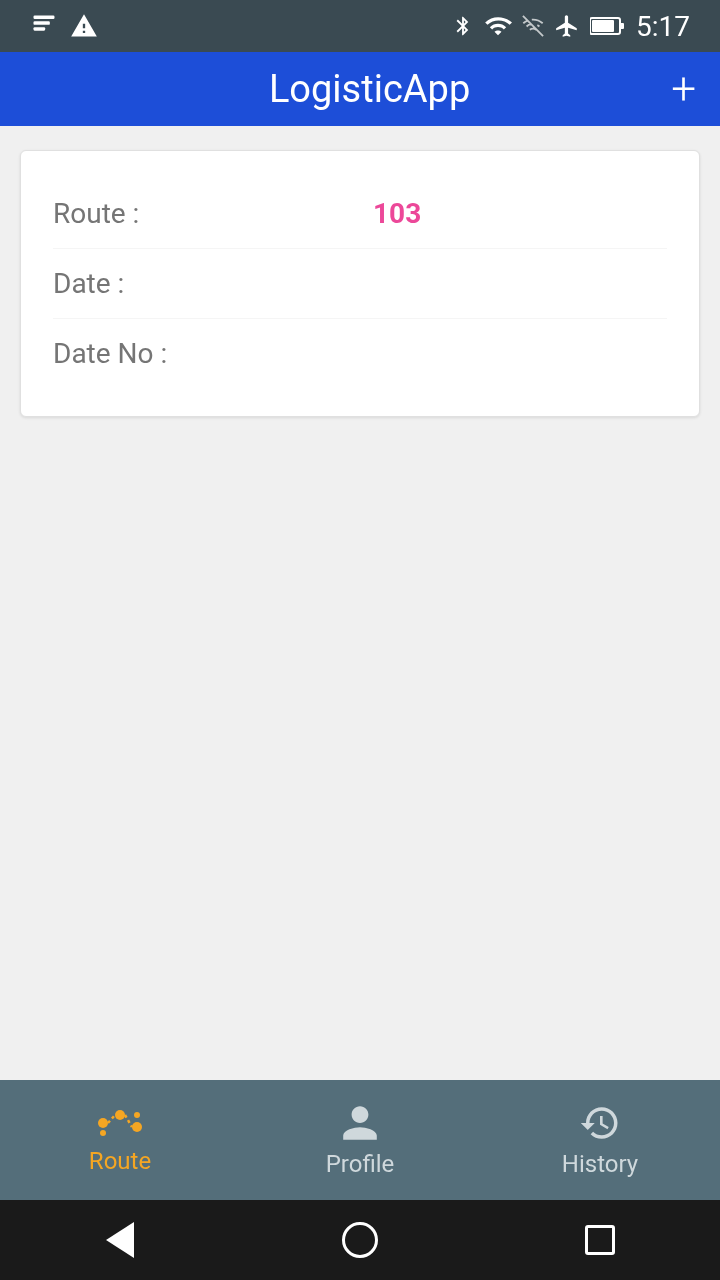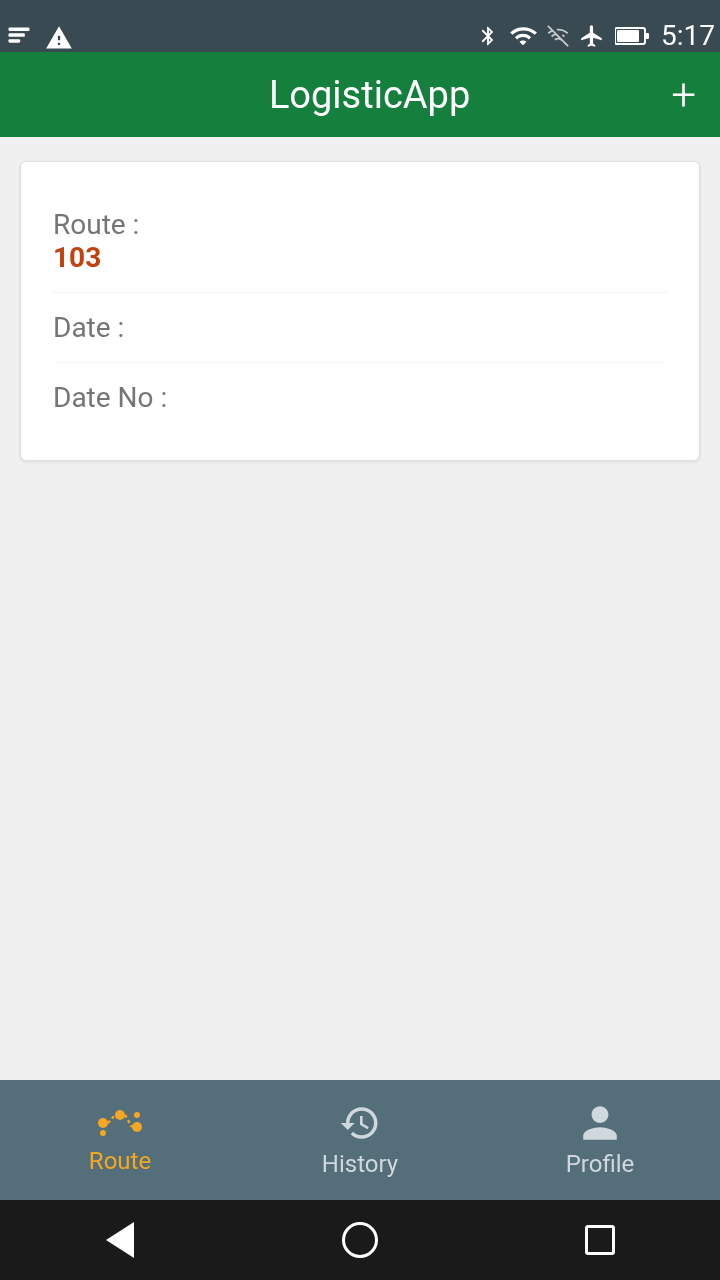--- a/index.html
+++ b/index.html
@@ -13,23 +13,23 @@
       display: flex;
       flex-direction: column;
       overflow: hidden;
     }
 
     
     .status-bar {
       background: #3a4a52;
       height: 52px;
       display: flex;
-      align-items: flex-end;
+      align-items: center;
       justify-content: space-between;
-      padding: 0 5px;
+      padding: 0 30px;
       flex-shrink: 0;
     }
     .status-bar-left {
       display: flex;
       align-items: center;
       gap: 12px;
     }
     .status-bar-right {
       display: flex;
       align-items: center;
@@ -39,22 +39,22 @@
       font-weight: 500;
     }
     .status-time {
       color: white;
       font-size: 28px;
       font-weight: 400;
     }
 
     
     .app-bar {
-      background: #15803d;
-      height: 85px;
+      background: #1d4ed8;
+      height: 74px;
       display: flex;
       align-items: center;
       justify-content: space-between;
       padding: 0 24px;
       flex-shrink: 0;
     }
     .app-title {
       color: white;
       font-size: 38px;
       font-weight: 400;
@@ -87,35 +87,34 @@
       border: 1px solid #e0e0e0;
       padding: 28px 32px;
       box-shadow: 0 1px 3px rgba(0,0,0,0.1);
     }
 
     .card-row {
       display: flex;
       align-items: baseline;
       padding: 18px 0;
       border-bottom: 1px solid #f5f5f5;
-      flex-direction: column;
     }
     .card-row:last-child {
       border-bottom: none;
     }
 
     .card-label {
       color: #757575;
       font-size: 28px;
       width: 320px;
       flex-shrink: 0;
     }
 
     .card-value {
-      color: #c2410c;
+      color: #ec4899;
       font-size: 28px;
       font-weight: 700;
     }
 
     
     .bottom-nav {
       background: #546e7a;
       height: 120px;
       display: flex;
       align-items: stretch;
@@ -278,30 +277,30 @@
       <line x1="28" y1="10" x2="35" y2="22" stroke="#f5a623" stroke-width="2.5" stroke-dasharray="3 3"></line>
 
       <circle cx="6" cy="28" r="3" fill="#f5a623"></circle>
       <circle cx="40" cy="10" r="3" fill="#f5a623"></circle>
     </svg>
     <span class="nav-label">Route</span>
   </div>
 
   <div class="nav-item">
     <svg class="nav-icon" width="42" height="42" viewBox="0 0 24 24" fill="#cfd8dc">
-      <path d="M13 3c-4.97 0-9 4.03-9 9H1l3.89 3.89.07.14L9 12H6c0-3.87 3.13-7 7-7s7 3.13 7 7-3.13 7-7 7c-1.93 0-3.68-.79-4.94-2.06l-1.42 1.42C8.27 19.99 10.51 21 13 21c4.97 0 9-4.03 9-9s-4.03-9-9-9zm-1 5v5l4.28 2.54.72-1.21-3.5-2.08V8H12z"></path>
-    </svg>
-    <span class="nav-label">History</span>
+      <path d="M12 12c2.7 0 4.8-2.1 4.8-4.8S14.7 2.4 12 2.4 7.2 4.5 7.2 7.2 9.3 12 12 12zm0 2.4c-3.2 0-9.6 1.6-9.6 4.8v2.4h19.2v-2.4c0-3.2-6.4-4.8-9.6-4.8z"></path>
+    </svg>
+    <span class="nav-label">Profile</span>
   </div>
 
   <div class="nav-item">
     <svg class="nav-icon" width="42" height="42" viewBox="0 0 24 24" fill="#cfd8dc">
-      <path d="M12 12c2.7 0 4.8-2.1 4.8-4.8S14.7 2.4 12 2.4 7.2 4.5 7.2 7.2 9.3 12 12 12zm0 2.4c-3.2 0-9.6 1.6-9.6 4.8v2.4h19.2v-2.4c0-3.2-6.4-4.8-9.6-4.8z"></path>
-    </svg>
-    <span class="nav-label">Profile</span>
+      <path d="M13 3c-4.97 0-9 4.03-9 9H1l3.89 3.89.07.14L9 12H6c0-3.87 3.13-7 7-7s7 3.13 7 7-3.13 7-7 7c-1.93 0-3.68-.79-4.94-2.06l-1.42 1.42C8.27 19.99 10.51 21 13 21c4.97 0 9-4.03 9-9s-4.03-9-9-9zm-1 5v5l4.28 2.54.72-1.21-3.5-2.08V8H12z"></path>
+    </svg>
+    <span class="nav-label">History</span>
   </div>
 
 </div>
 
 <div class="sys-nav">
   <div class="sys-nav-btn">
     <div class="back-triangle"></div>
   </div>
   <div class="sys-nav-btn">
     <div class="home-circle"></div>

